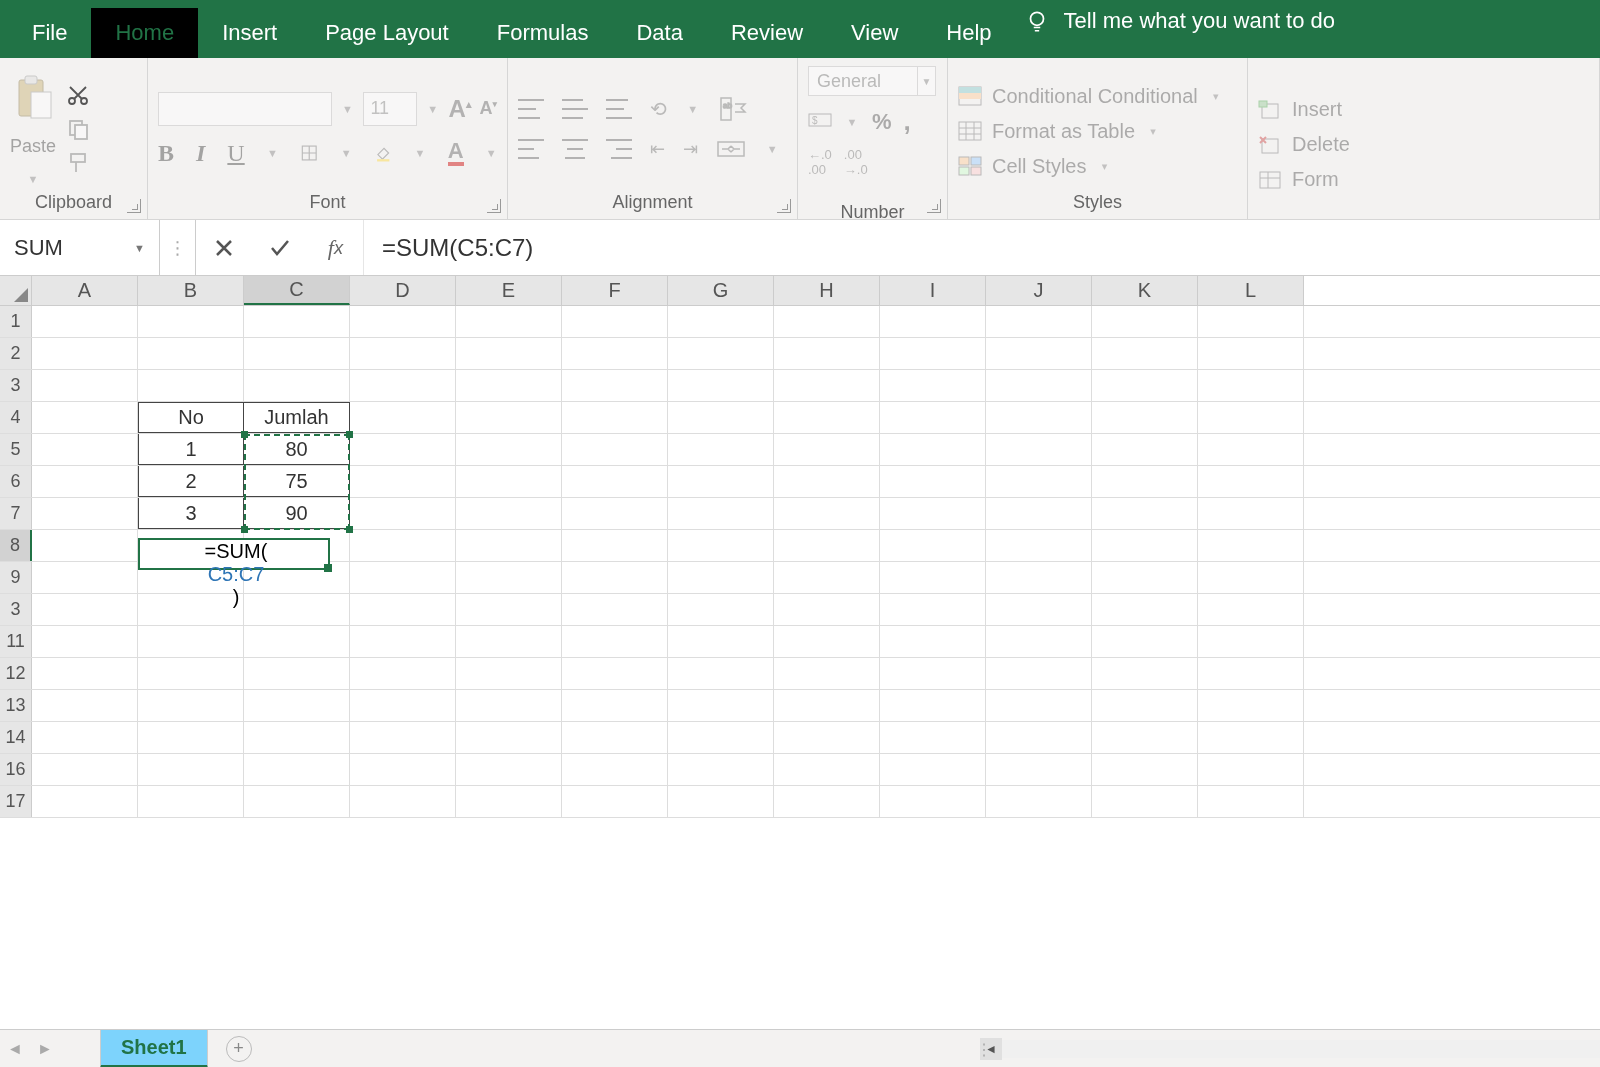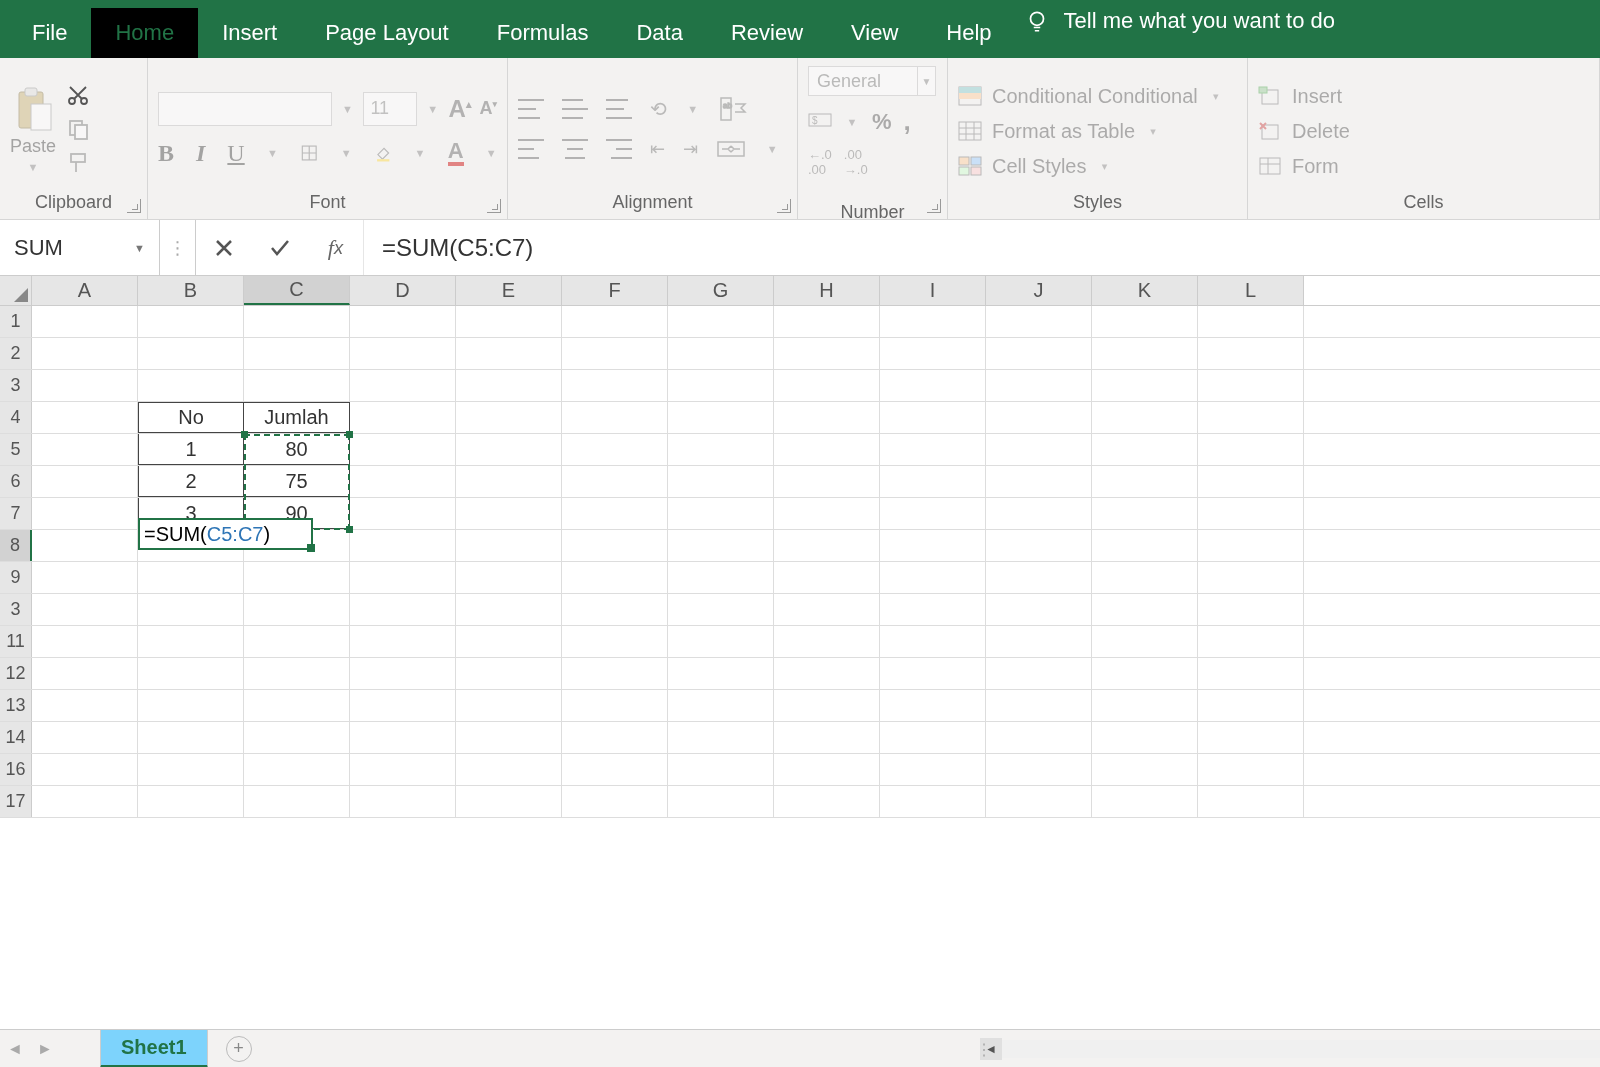--- a/index.html
+++ b/index.html
@@ -21,21 +21,21 @@
   .group { border-right: 1px solid #d6d6d6; height: 100%; display: flex; flex-direction: column; position: relative; }
   .group-body { flex: 1; display: flex; align-items: center; padding: 8px 10px 0 10px; }
   .group-label { text-align: center; font-size: 18px; color: #666; padding-bottom: 6px; position: relative; }
   .dlg-launcher { position: absolute; right: 6px; bottom: 6px; width: 14px; height: 14px; border: 1px solid #999; border-top: none; border-left: none; }
   .dlg-launcher::after { content: ""; position: absolute; right: 2px; bottom: 2px; width: 5px; height: 5px; border-right: 1px solid #999; border-bottom: 1px solid #999; }
 
   .disabled { opacity: 0.45; }
 
   
   .g-clipboard { width: 148px; }
-  .paste-btn { display: flex; flex-direction: column; align-items: center; gap: 4px; }
+  .paste-btn { display: flex; flex-direction: column; align-items: center; gap: 16px; }
   .clipboard-icon { width: 40px; height: 46px; }
   .paste-label { font-size: 18px; color: #444; }
   .mini-col { display: flex; flex-direction: column; gap: 10px; margin-left: 10px; }
   .mini-icon { width: 24px; height: 24px; }
 
   
   .g-font { width: 360px; }
   .font-stack { display: flex; flex-direction: column; gap: 14px; width: 100%; }
   .font-row { display: flex; align-items: center; gap: 8px; }
   .font-name-box { width: 176px; height: 34px; background: #fff; border: 1px solid #bfbfbf; }
@@ -347,21 +347,20 @@
         </div>
         <div class="style-item">
           <svg class="style-icon" viewBox="0 0 24 20">
               <rect x="2" y="2" width="20" height="16" fill="none" stroke="#777"></rect>
               <path d="M2 8h20M10 2v16" stroke="#777"></path>
             </svg>
           <span>Form</span>
         </div>
       </div>
     </div>
-    <div class="group-label">Cells</div>
   </div>
 
 </div>
 
 <div class="fbar">
   <div class="namebox-wrap">
     <span class="namebox">SUM</span>
     <span class="namebox-caret">▼</span>
   </div>
   <div class="fbar-sep">⋮</div>
@@ -638,21 +637,21 @@
         <div class="cell"></div>
       </div>
 
     <div class="ants" style="left:244px; top:128px; width:106px; height:96px;"></div>
 
     <div style="position:absolute;left:241px;top:125px;width:7px;height:7px;background:#217346"></div>
     <div style="position:absolute;left:346px;top:125px;width:7px;height:7px;background:#217346"></div>
     <div style="position:absolute;left:241px;top:220px;width:7px;height:7px;background:#217346"></div>
     <div style="position:absolute;left:346px;top:220px;width:7px;height:7px;background:#217346"></div>
 
-    <div class="edit-cell" style="left:138px; top:212px; width:175px; height:32px;">
+    <div class="edit-cell" style="left:138px; top:232px; width:192px; height:32px;flex-direction:column;">
       <span>=SUM(</span>
         <span class="ref">C5:C7</span>
         <span>)</span>
       <div class="edit-handle"></div>
     </div>
   </div>
 </div>
 
 <div class="sheettabs">
   <div class="nav-arrow">◄</div>

